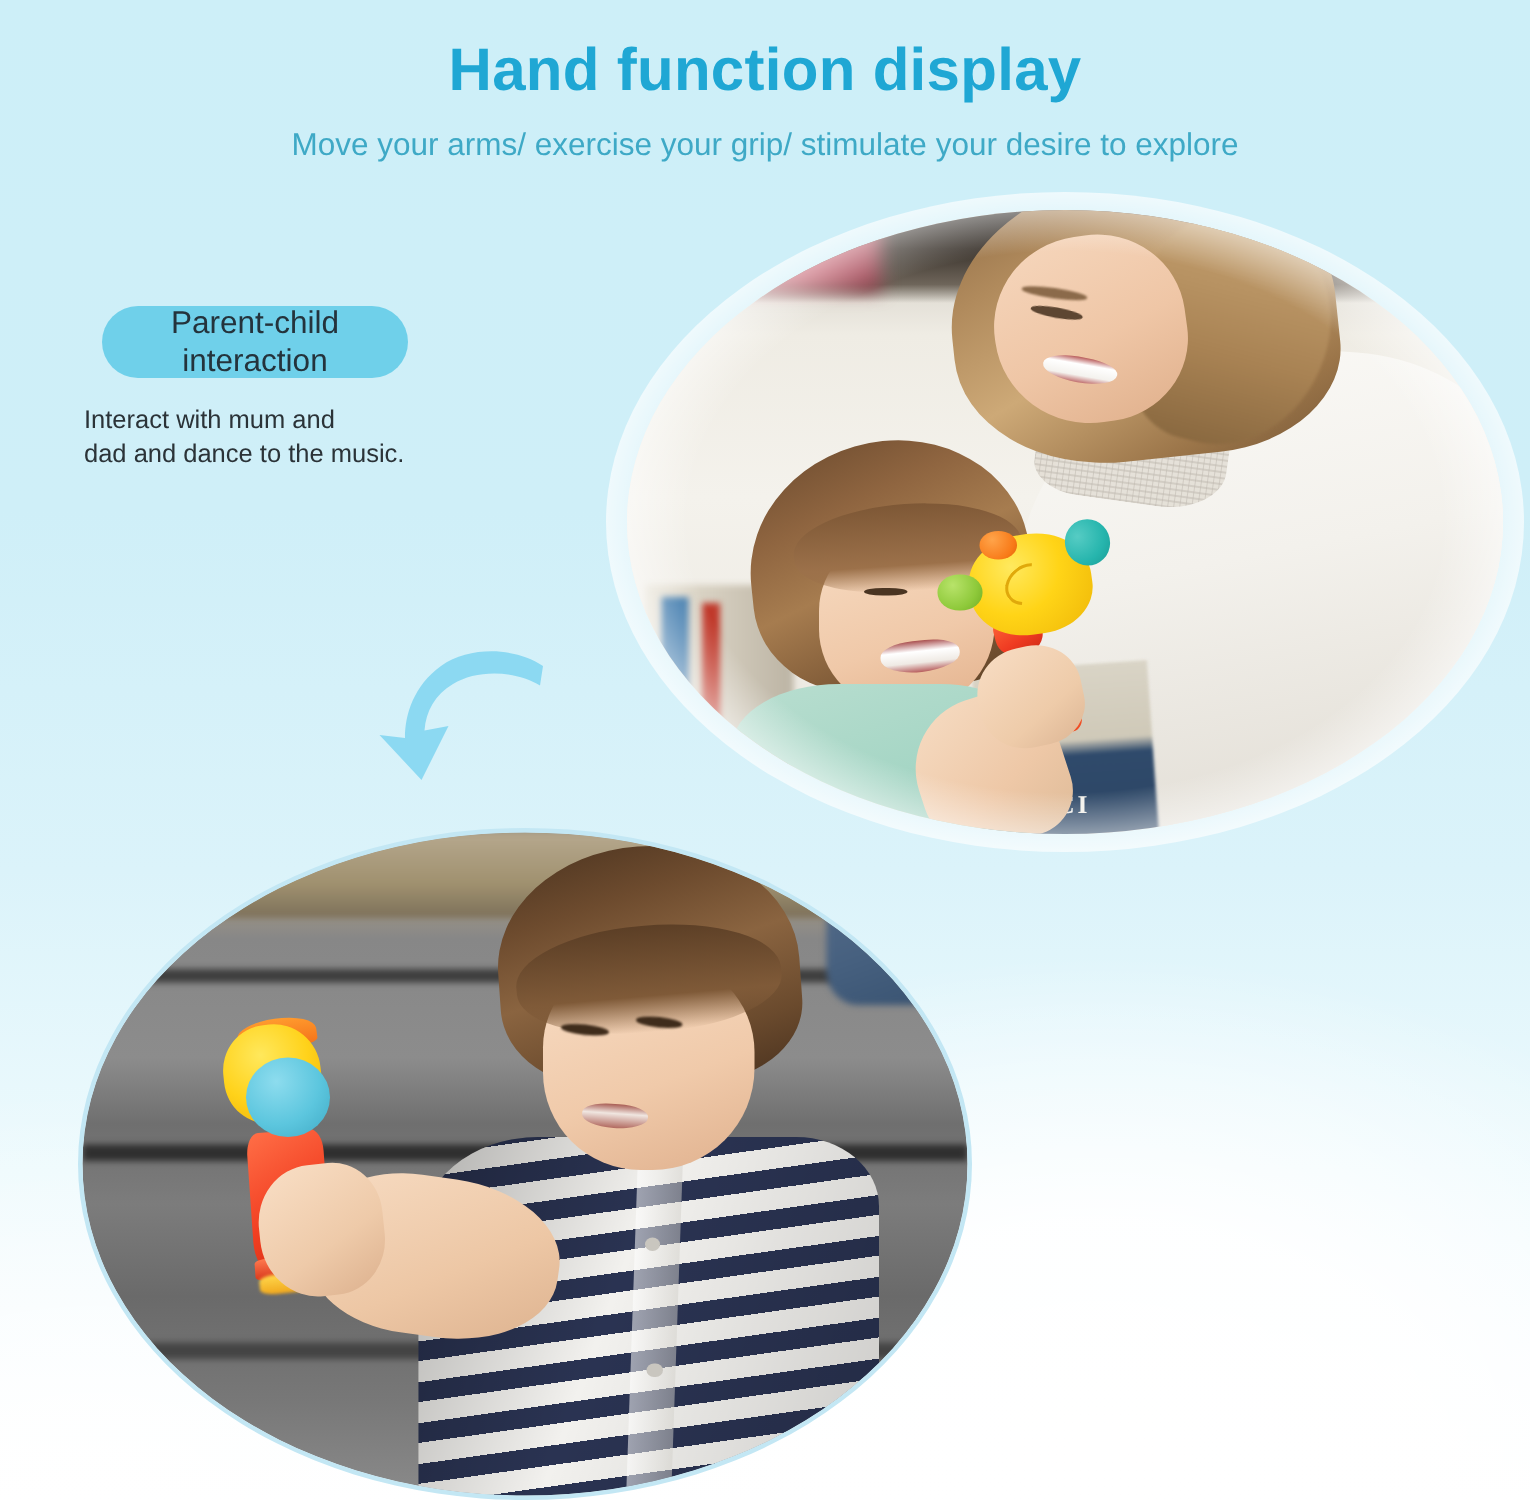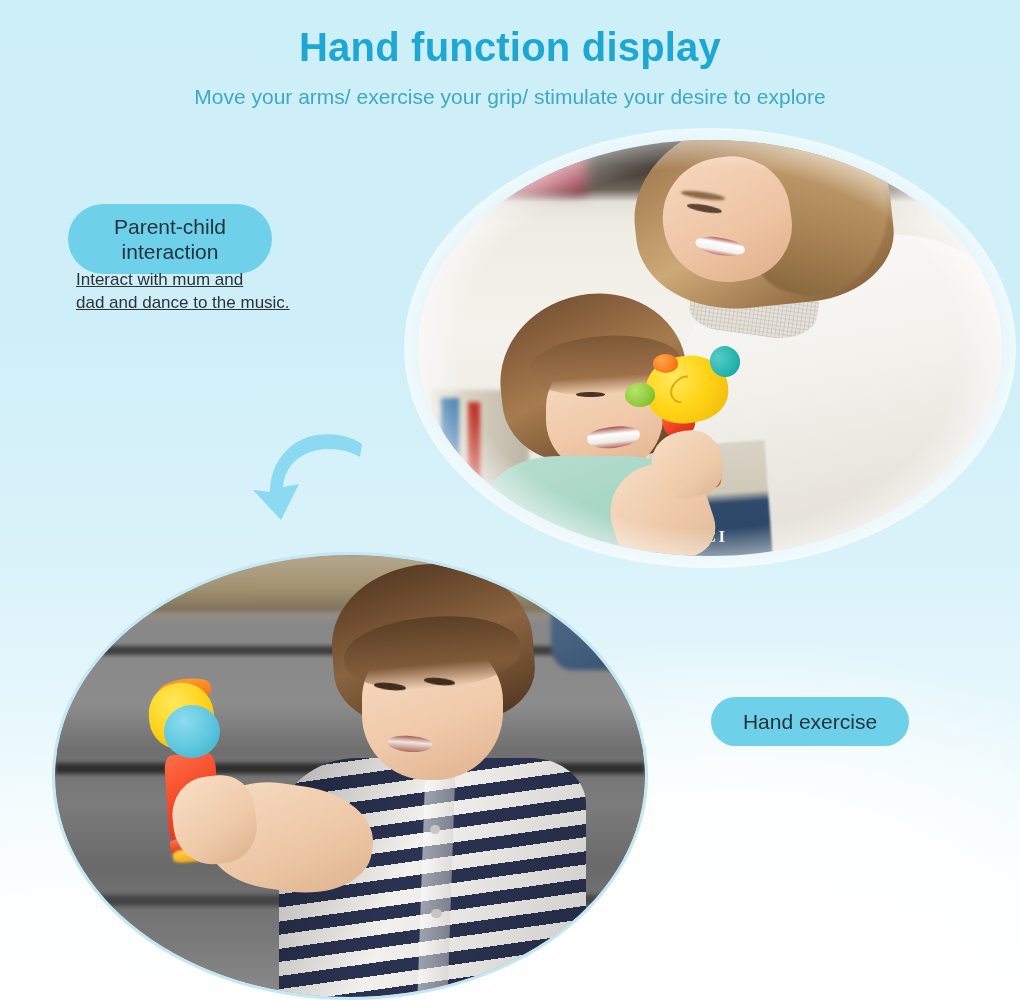--- a/index.html
+++ b/index.html
@@ -438,35 +438,35 @@
     text-align: center;
     background: #6fd0ea;
     color: #24333c;
     border-radius: 999px;
     font-size: 21px;
     line-height: 25px;
     font-weight: normal;
     box-sizing: border-box;
   }
   #pill-parent {
-    left: 68px; top: 204px; width: 204px; height: 70px;
+    left: 68px; top: 204px; width: 204px; height: 48px;
     padding: 0 10px;
   }
   #pill-hand {
     left: 711px; top: 697px; width: 198px; height: 49px;
     padding: 0 10px;
   }
   .desc {
     position: absolute;
     color: #2b3338;
     font-size: 17px;
     line-height: 23px;
     white-space: pre-line;
   }
-  #desc-parent { left: 76px; top: 268px; width: 290px; text-decoration: underline; }
+  #desc-parent { left: 56px; top: 268px; width: 290px; }
   #desc-hand   { left: 707px; top: 765px; width: 290px; }
 
   
   #flow-arrow {
     position: absolute;
     left: 250px;
     top: 430px;
     width: 120px;
     height: 92px;
   }
@@ -563,15 +563,14 @@
              C 26 27, 20 46, 20 62
              L 3 60
              L 31 90
              L 49 54
              L 33 57
              C 34 44, 40 33, 52 26
              C 68 16, 94 17, 110 27
              Z" fill="#8CD9F2"></path>
   </svg>
 
-  <div class="pill" id="pill-hand">Hand exercise</div>
 
 </div>
 
 </body></html>

